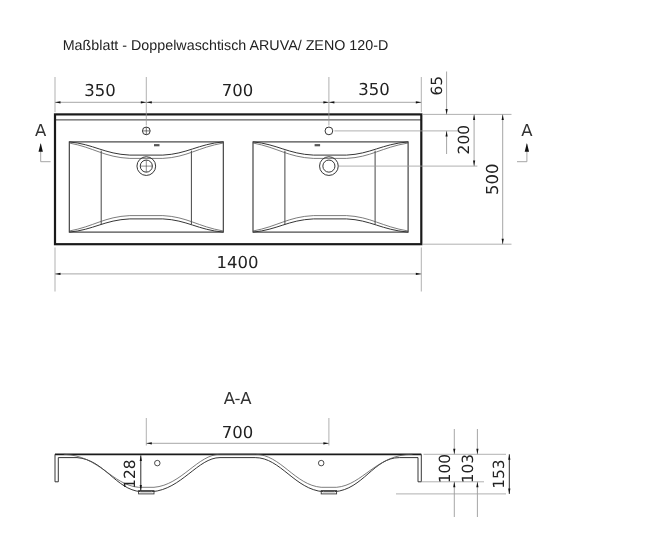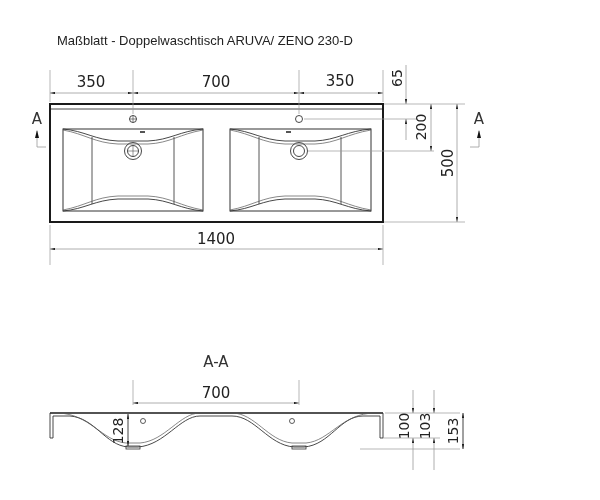--- a/index.html
+++ b/index.html
@@ -6,21 +6,21 @@
   body { width:600px; height:500px; position:relative; overflow:hidden; font-family:"Liberation Sans", sans-serif; }
   .title { position:absolute; left:57px; top:33px; font-size:13px; color:#222; white-space:nowrap; }
   svg { position:absolute; left:0; top:0; }
   .dimtxt { font-family:"DejaVu Sans", sans-serif; font-size:15px; fill:#222; }
   .dimtxt-sm { font-family:"DejaVu Sans", sans-serif; font-size:14px; fill:#222; }
   .lbl { font-family:"DejaVu Sans", sans-serif; font-size:15px; fill:#333; }
 </style>
 </head>
 <body>
 
-<div class="title">Maßblatt - Doppelwaschtisch ARUVA/ ZENO 230-D</div>
+<div class="title">Maßblatt - Doppelwaschtisch ARUVA/ ZENO 120-D</div>
 
 <svg width="600" height="500" viewBox="0 0 600 500">
   <defs>
     <marker id="arr" viewBox="0 0 10 10" refX="10" refY="5" markerWidth="9" markerHeight="5" orient="auto-start-reverse" markerUnits="userSpaceOnUse">
       <path d="M0,3 L10,5 L0,7 z" fill="#111"></path>
     </marker>
   </defs>
 
   <g>
 

